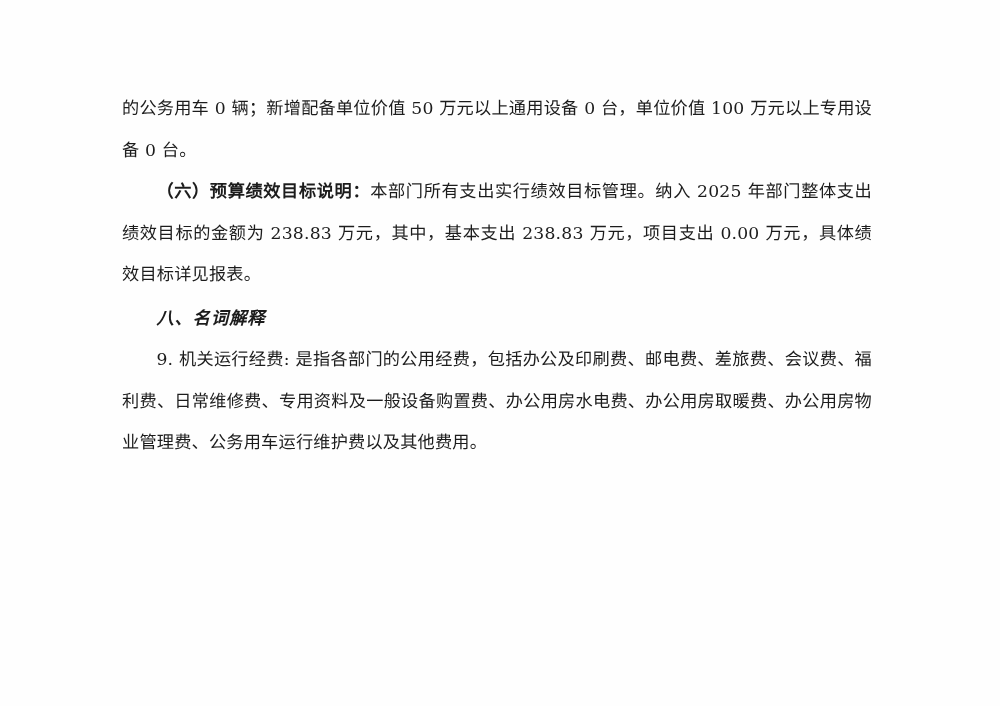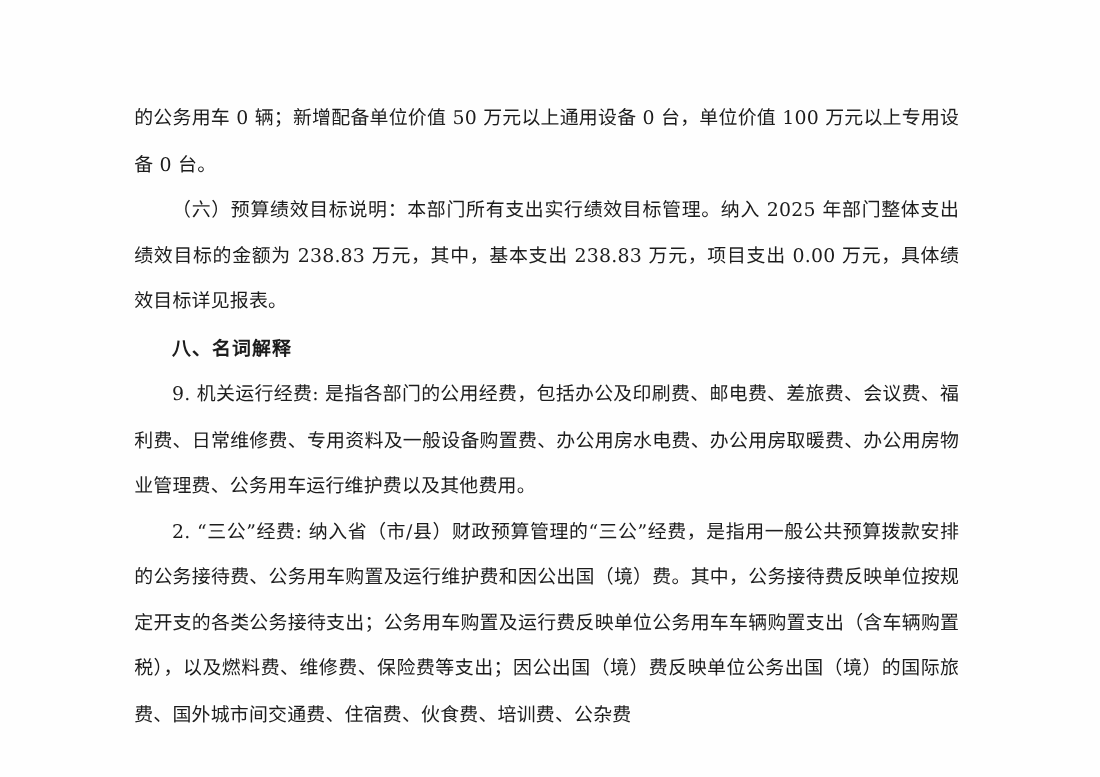--- a/index.html
+++ b/index.html
@@ -37,38 +37,38 @@
     text-indent: 2em;
   }
   .para-noindent {
     text-indent: 0;
   }
   .heading {
     text-indent: 2em;
     font-weight: bold;
     margin-top: 2px;
     letter-spacing: 1px;
+    font-style: italic;
   }
   .bold {
-    font-weight: normal;
+    font-weight: bold;
   }
   .item-para {
     text-indent: 2em;
   }
 </style>
 </head>
 <body>
 
 <div class="page">
   <div class="doc-body">
 
     <p class="para para-noindent">的公务用车 0 辆；新增配备单位价值 50 万元以上通用设备 0 台，单位价值 100 万元以上专用设备 0 台。</p>
 
     <p class="para"><span class="bold">（六）预算绩效目标说明：</span><span>本部门所有支出实行绩效目标管理。纳入 2025 年部门整体支出绩效目标的金额为 238.83 万元，其中，基本支出 238.83 万元，项目支出 0.00 万元，具体绩效目标详见报表。</span></p>
 
     <p class="heading">八、名词解释</p>
 
     <p class="item-para">9. 机关运行经费: 是指各部门的公用经费，包括办公及印刷费、邮电费、差旅费、会议费、福利费、日常维修费、专用资料及一般设备购置费、办公用房水电费、办公用房取暖费、办公用房物业管理费、公务用车运行维护费以及其他费用。</p>
 
-    <p class="item-para">2. “三公”经费: 纳入省（市/县）财政预算管理的“三公”经费，是指用一般公共预算拨款安排的公务接待费、公务用车购置及运行维护费和因公出国（境）费。其中，公务接待费反映单位按规定开支的各类公务接待支出；公务用车购置及运行费反映单位公务用车车辆购置支出（含车辆购置税），以及燃料费、维修费、保险费等支出；因公出国（境）费反映单位公务出国（境）的国际旅费、国外城市间交通费、住宿费、伙食费、培训费、公杂费</p>
 
   </div>
 </div>
 
 </body></html>

